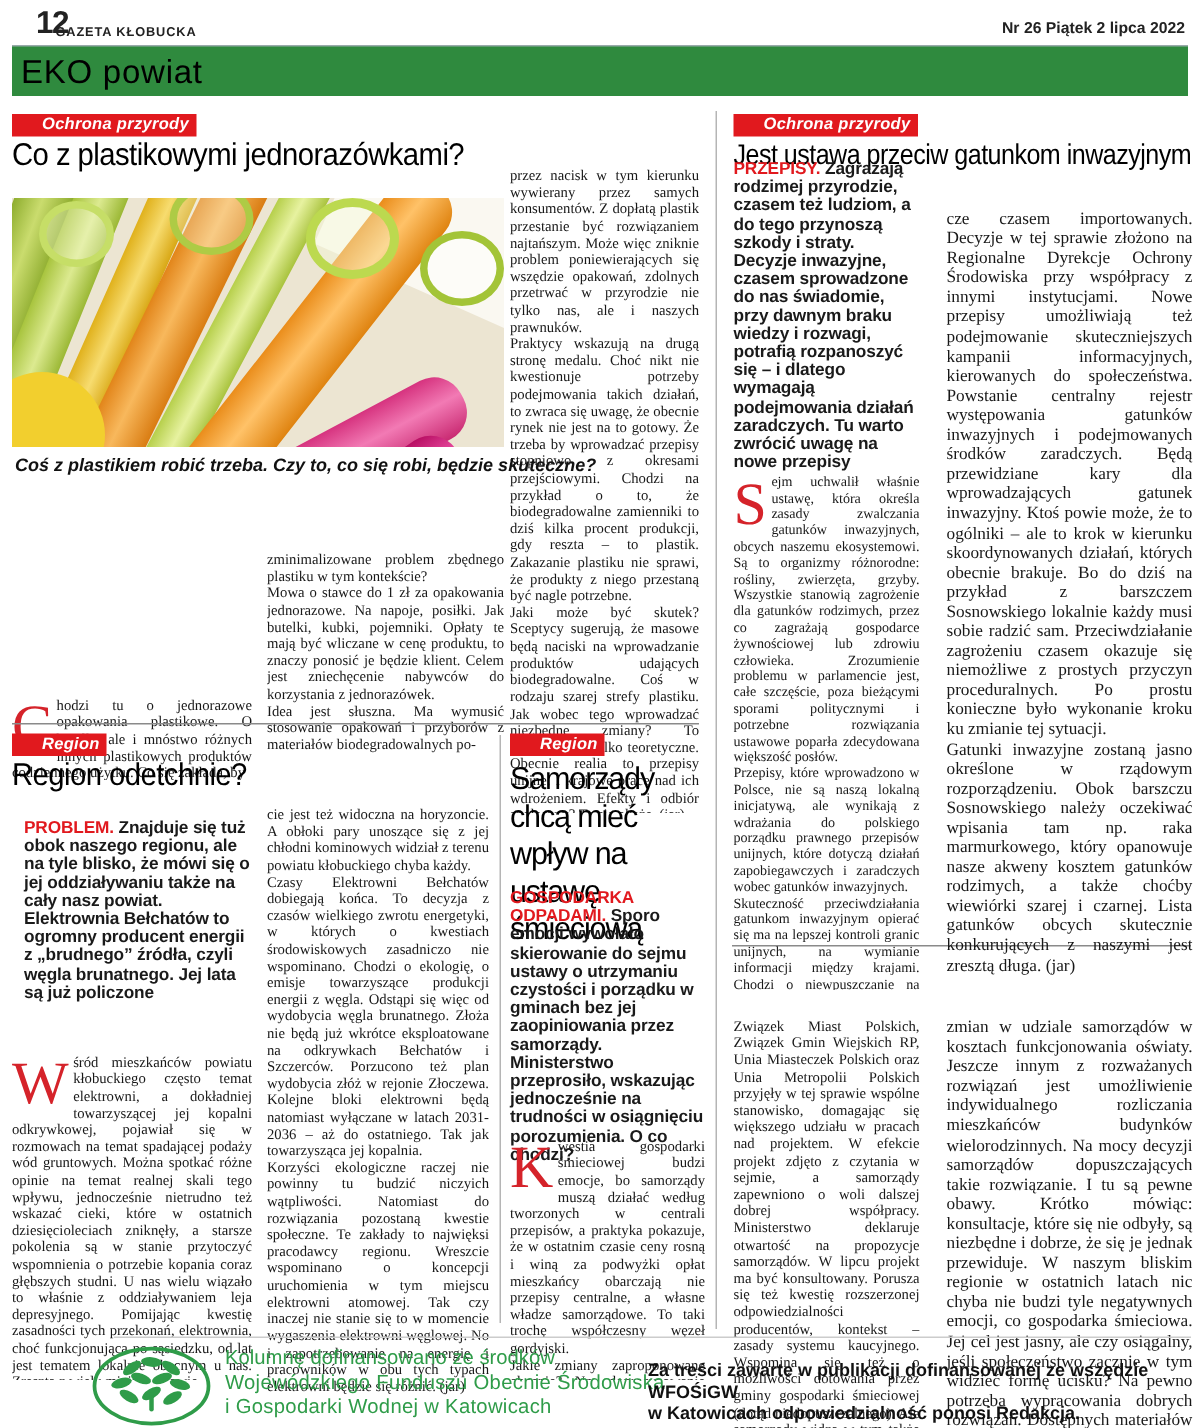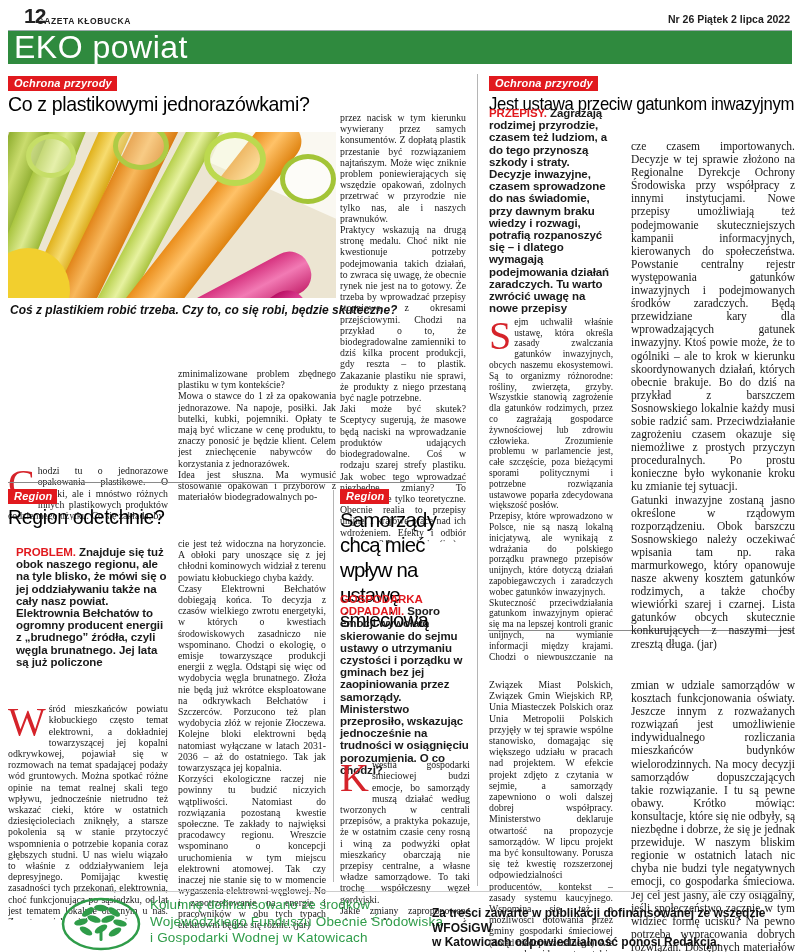--- a/index.html
+++ b/index.html
@@ -9,27 +9,27 @@
   }
   
   .pagenum { position:absolute; left:24px; top:4px; font-size:21px; font-weight:bold; letter-spacing:-1px; color:#222; }
   .masthead { position:absolute; left:37px; top:16px; font-size:8.5px; font-weight:bold; letter-spacing:.6px; color:#222; }
   .issue { position:absolute; right:10px; top:13px; font-size:10.5px; font-weight:bold; color:#222; }
   .banner {
     position:absolute; left:8px; top:30px; width:784px; height:33px;
     background:#2f8a3e; border-top:1px solid #9aa; 
   }
   .banner span {
-    position:absolute; left:6px; top:0px; font-size:32px; line-height:33px;
-    color:#ffffff; font-weight:400; letter-spacing:.5px;
+    position:absolute; left:6px; top:0px; font-size:22px; line-height:33px;
+    color:#000000; font-weight:400; letter-spacing:.5px;
   }
   
   .cat-label {
     position:absolute; background:#e1191e; color:#fff; font-size:11px;
-    font-weight:bold; font-style:italic; padding:1px 5px 2px 6px; letter-spacing:.2px;
+    font-weight:bold; font-style:italic; padding:1px 5px 2px 20px; letter-spacing:.2px;
   }
   .headline {
     position:absolute; font-size:21px; font-weight:400; color:#000;
     letter-spacing:-0.4px; white-space:nowrap; transform:scaleX(.93); transform-origin:left top;
   }
   .headline.sm { font-size:21px; line-height:25px; white-space:normal; transform:scaleX(.97); letter-spacing:-0.8px; }
   .headline.fit { font-size:19px; transform:scaleX(.88); }
   .lead {
     position:absolute; font-size:11.5px; line-height:12.2px; font-weight:bold;
     color:#1a1a1a; letter-spacing:-0.1px; text-align:left;

